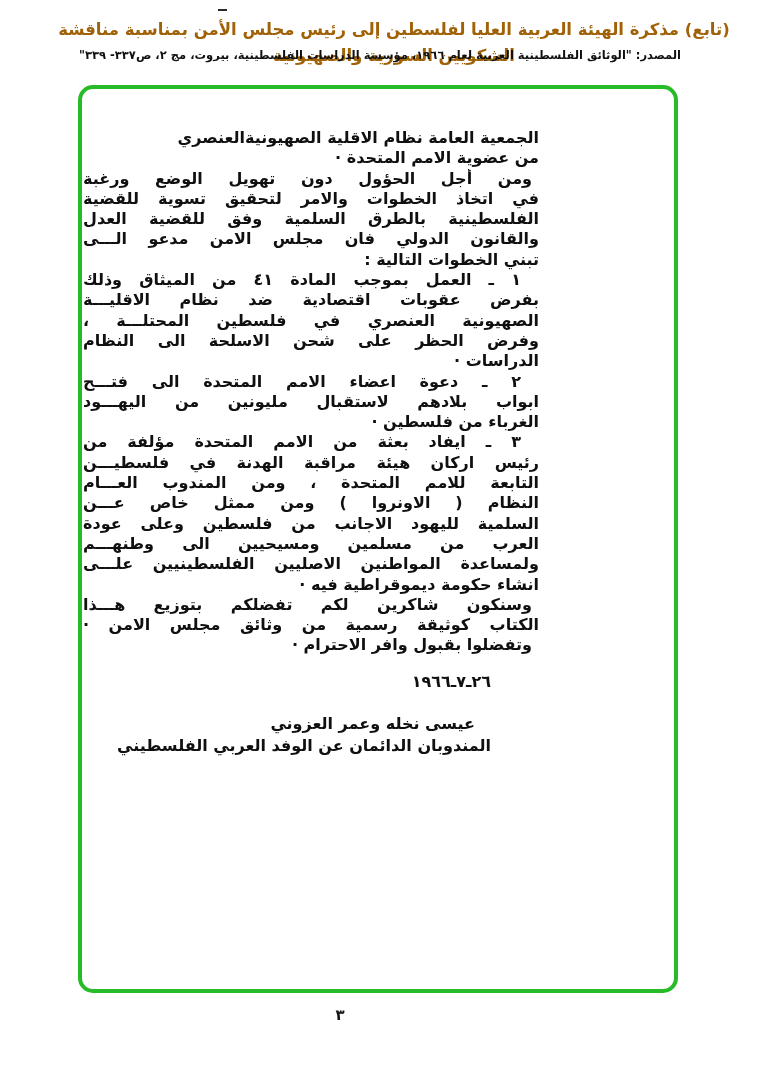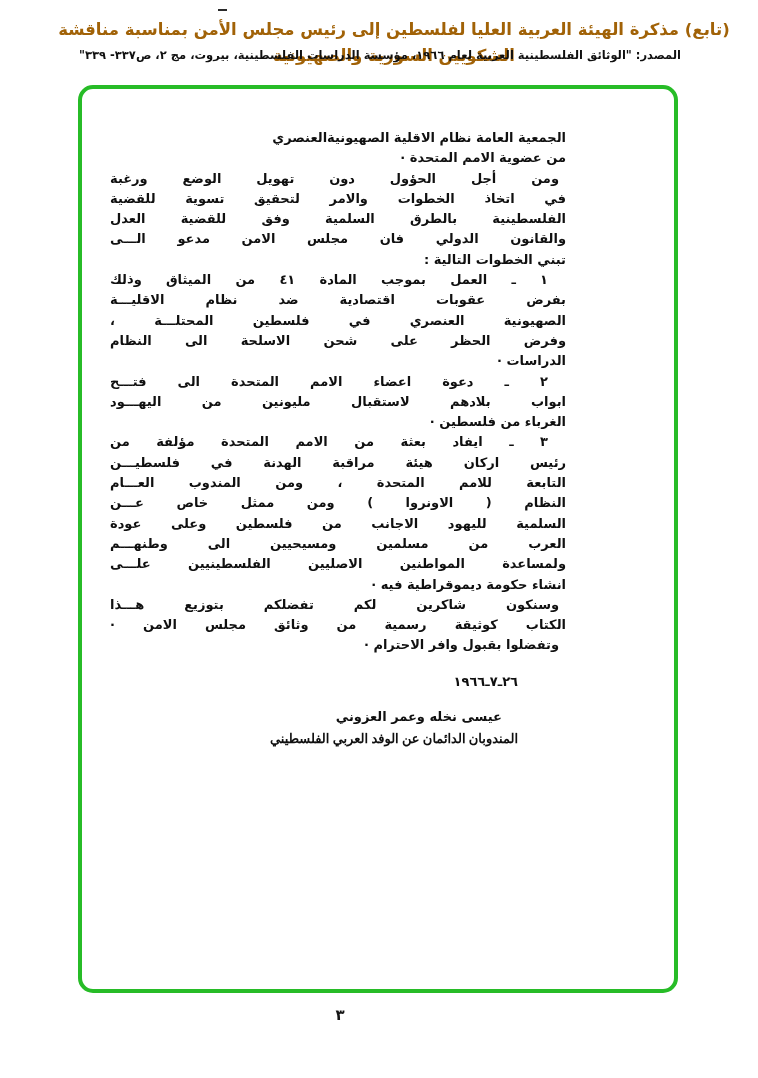--- a/index.html
+++ b/index.html
@@ -30,51 +30,50 @@
     color:#101010;
   }
   
   .frame{
     position:absolute;left:78px;top:85px;width:600px;height:908px;
     border:4px solid #27bc27;border-radius:15px;
     box-sizing:border-box;background:#ffffff;
   }
   
   .doc-col{
-    position:absolute;left:110px;top:128px;width:456px;
+    position:absolute;left:83px;top:128px;width:456px;
     direction:rtl;
-    font-size:13px;font-weight:bold;color:#101010;
+    font-size:16px;font-weight:bold;color:#101010;
   }
   .line{
     height:20.3px;line-height:20.3px;
     white-space:nowrap;
     text-align:right;
   }
   .line.j{
     white-space:normal;
     text-align:justify;
     text-align-last:justify;
     overflow:hidden;
   }
   .line.ipara{padding-right:7px;}
   .line.iitem{padding-right:18px;}
   .line.date{
     margin-top:16px;
     padding-right:48px;
     letter-spacing:1px;
   }
   .line.sig-name{
-    margin-top:14px;height:22px;line-height:22px;
+    margin-top:21px;height:22px;line-height:22px;
     padding-right:64px;
     text-align:right;
   }
   .line.sig-title{
     height:22px;line-height:22px;
     padding-right:48px;
-    font-family:Liberation Serif, serif;
   }
   .page-number{
     position:absolute;left:320px;top:1006px;width:40px;
     text-align:center;
     font-size:15px;font-weight:bold;color:#141414;
     direction:rtl;
   }
 </style>
 </head>
 <body>

